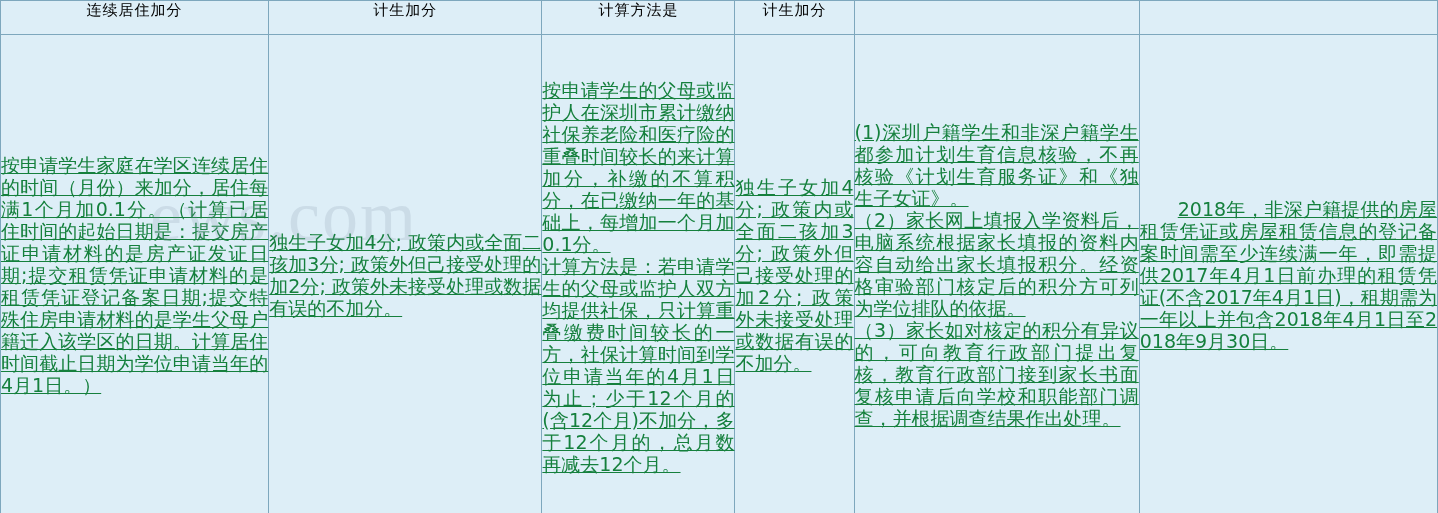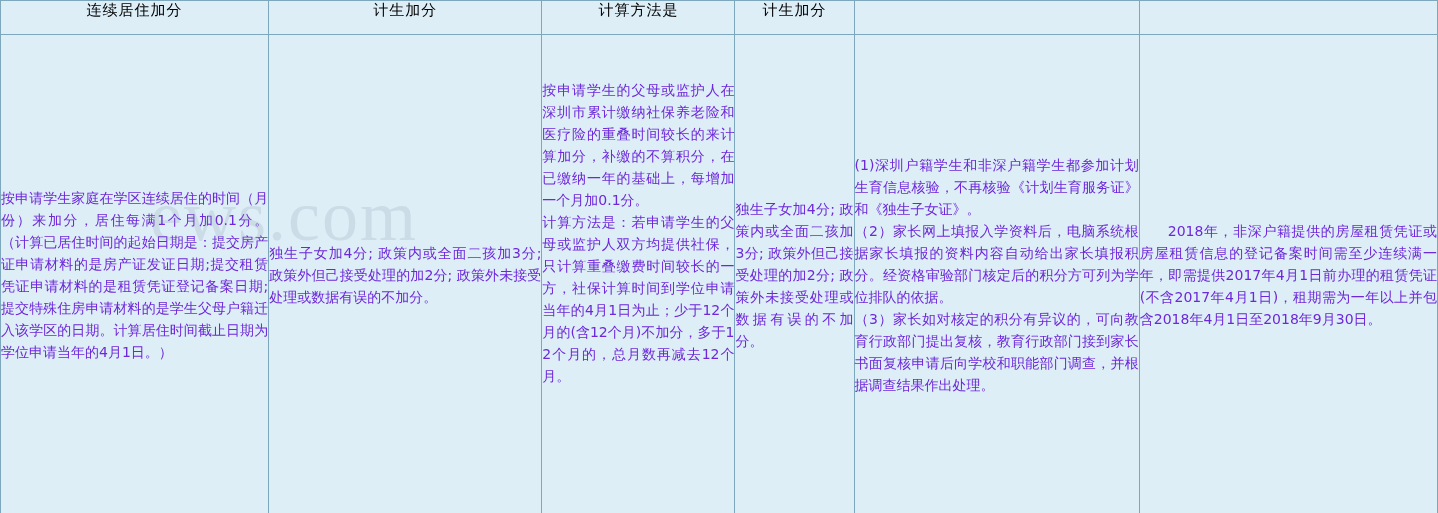--- a/index.html
+++ b/index.html
@@ -49,24 +49,25 @@
     text-align: center;
     vertical-align: middle;
     font-weight: normal;
     font-size: 15px;
     color: #000;
     letter-spacing: 1px;
     padding: 0 4px;
   }
   td.cell {
     height: 479px;
-    font-size: 14px;
+    font-size: 19px;
     line-height: 22px;
-    color: #6d28d9;
+    color: #15803d;
     padding: 6px 8px 6px 8px;
+    text-decoration: underline;
   }
   .cellbox {
     height: 100%;
     display: flex;
     flex-direction: column;
   }
   .mid {
     margin: auto 0;
   }
   .topish {

